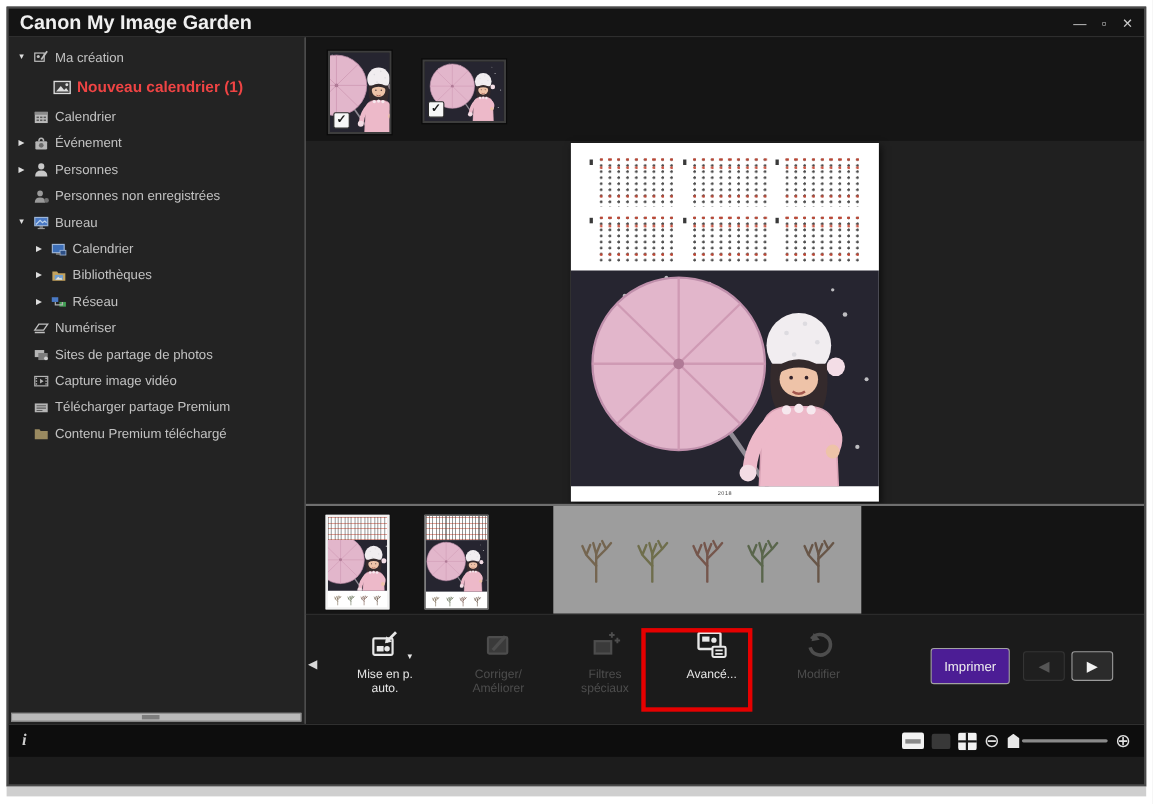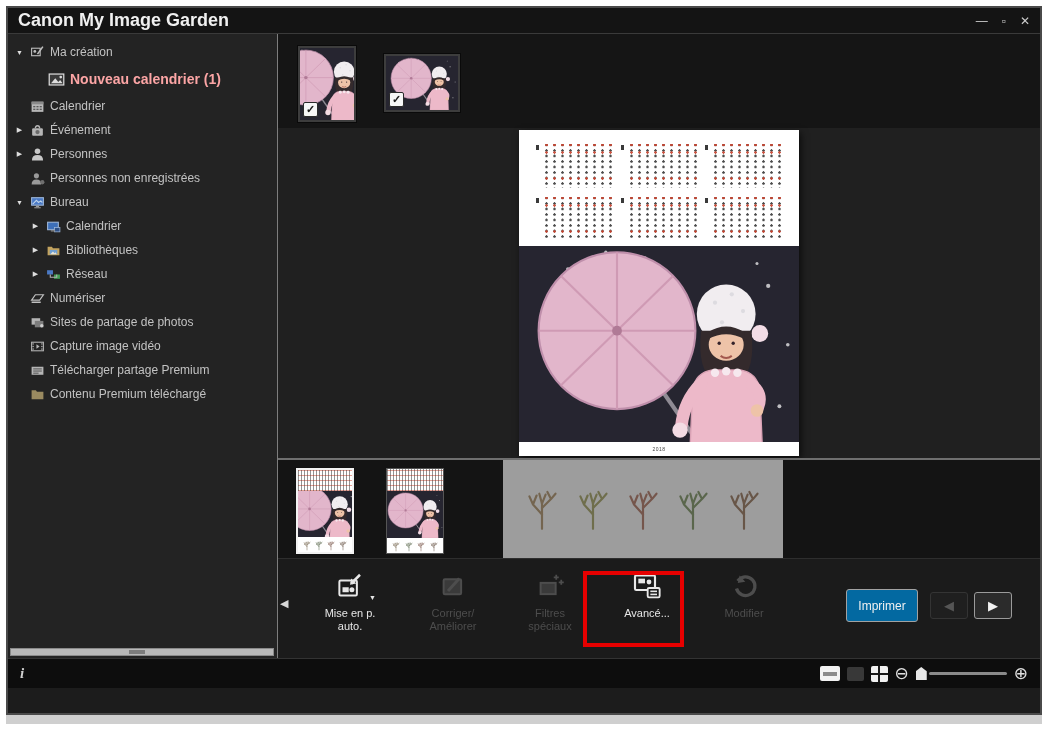--- a/index.html
+++ b/index.html
@@ -24,21 +24,21 @@
   
   .main { display:flex; height:624px; }
 
   
   .sidebar { width:270px; background:#232323; position:relative; border-right:1px solid #7d7d7d; padding-top:6px; }
   .trow { display:flex; align-items:center; height:24px; gap:5px; color:#c2c2c2; font-size:12px; white-space:nowrap; }
   .exp { width:11px; font-size:7px; color:#dddddd; text-align:center; flex:0 0 11px; }
   .ind0 { padding-left:6px; }
   .ind1 { padding-left:22px; }
   .indsel { padding-left:40px; }
-  .trow.selected { color:#fca5a5; font-size:14px; font-weight:bold; height:30px; }
+  .trow.selected { color:#ef4444; font-size:14px; font-weight:bold; height:30px; }
   .sicon { width:15px; height:15px; flex:0 0 15px; }
   .sicon.big { width:17px; height:17px; flex:0 0 17px; }
   .hscroll { position:absolute; left:2px; bottom:2px; width:264px; height:8px; background:#b9b9b9; border:1px solid #8a8a8a; }
   .hscroll .thumb { position:absolute; left:45%; top:1px; width:16px; height:4px; background:#7d7d7d; }
 
   
   .content { flex:1; display:flex; flex-direction:column; background:#1a1a1a; position:relative; }
 
   
   .materials { height:94px; background:#151515; display:flex; align-items:flex-start; padding:12px 0 0 20px; gap:28px; }
@@ -87,21 +87,21 @@
   .toolbar { height:100px; background:#1b1b1b; border-top:1px solid #2e2e2e; position:relative; }
   .tb-chevron { position:absolute; left:2px; top:38px; color:#d8d8d8; font-size:11px; }
   .tb-buttons { position:absolute; left:28px; top:10px; display:flex; }
   .tb-btn { width:88px; margin-right:9px; display:flex; flex-direction:column; align-items:center; gap:4px; cursor:default; }
   .tb-btn:nth-child(2){ margin-left:6px; }
   .tb-icon { width:34px; height:34px; display:flex; align-items:center; justify-content:center; position:relative; }
   .tb-label { font-size:11px; line-height:13px; text-align:center; color:#e6e6e6; }
   .tb-btn.disabled .tb-label { color:#4d4d4d; }
   .dropdown-arrow { position:absolute; right:-9px; bottom:2px; font-size:7px; color:#e6e6e6; }
   .red-box { position:absolute; left:305px; top:12px; width:101px; height:76px; border:4px solid #e60000; pointer-events:none; }
-  .print-btn { position:absolute; left:568px; top:30px; width:72px; height:33px; background:#0369a1; border:1px solid #a2a2a2;
+  .print-btn { position:absolute; left:568px; top:30px; width:72px; height:33px; background:#4c1d95; border:1px solid #a2a2a2;
                border-radius:3px; color:#f0f0f0; font-size:12px; display:flex; align-items:center; justify-content:center; }
   .nav-btn { position:absolute; top:33px; width:38px; height:27px; border-radius:3px; display:flex; align-items:center;
              justify-content:center; font-size:13px; }
   .nav-prev { left:652px; background:#1f1f1f; border:1px solid #343434; color:#555555; }
   .nav-next { left:696px; background:#2b2b2b; border:1px solid #9b9b9b; color:#f2f2f2; }
 
   
   .statusbar { height:30px; background:#0d0d0d; border-top:1px solid #333; display:flex; align-items:center; padding:0 12px; }
   .info-glyph { color:#cfcfcf; font-size:15px; font-family:"Liberation Serif", serif; font-style:italic; font-weight:bold; }
   .zoom-cluster { margin-left:auto; display:flex; align-items:center; gap:7px; }

